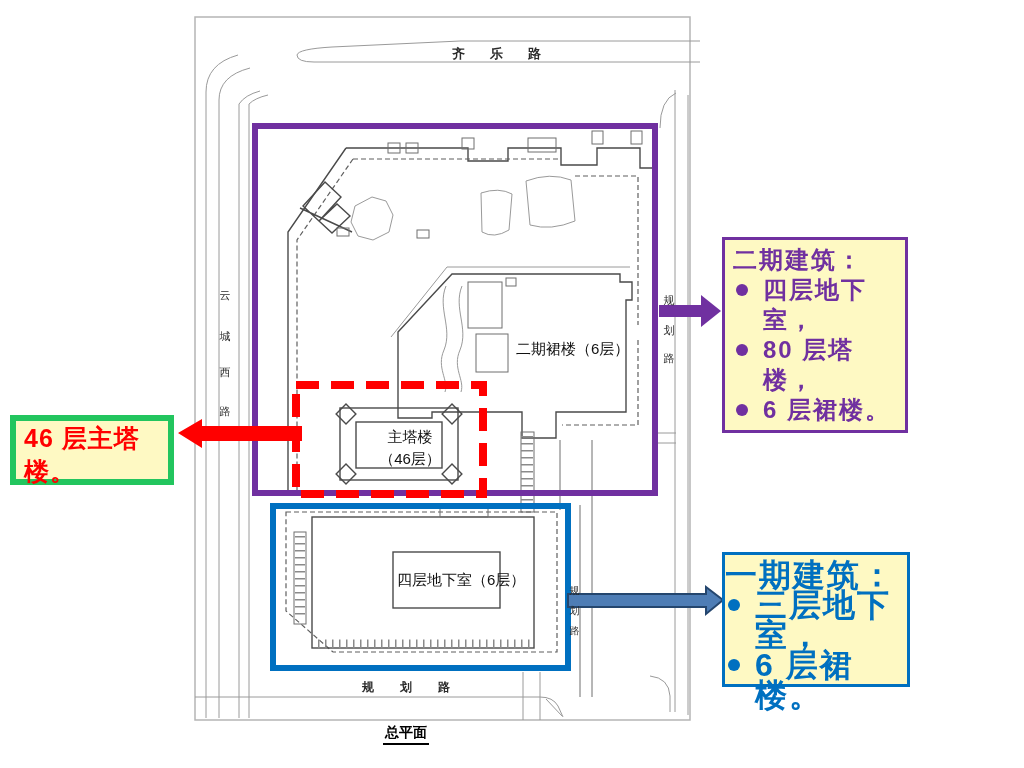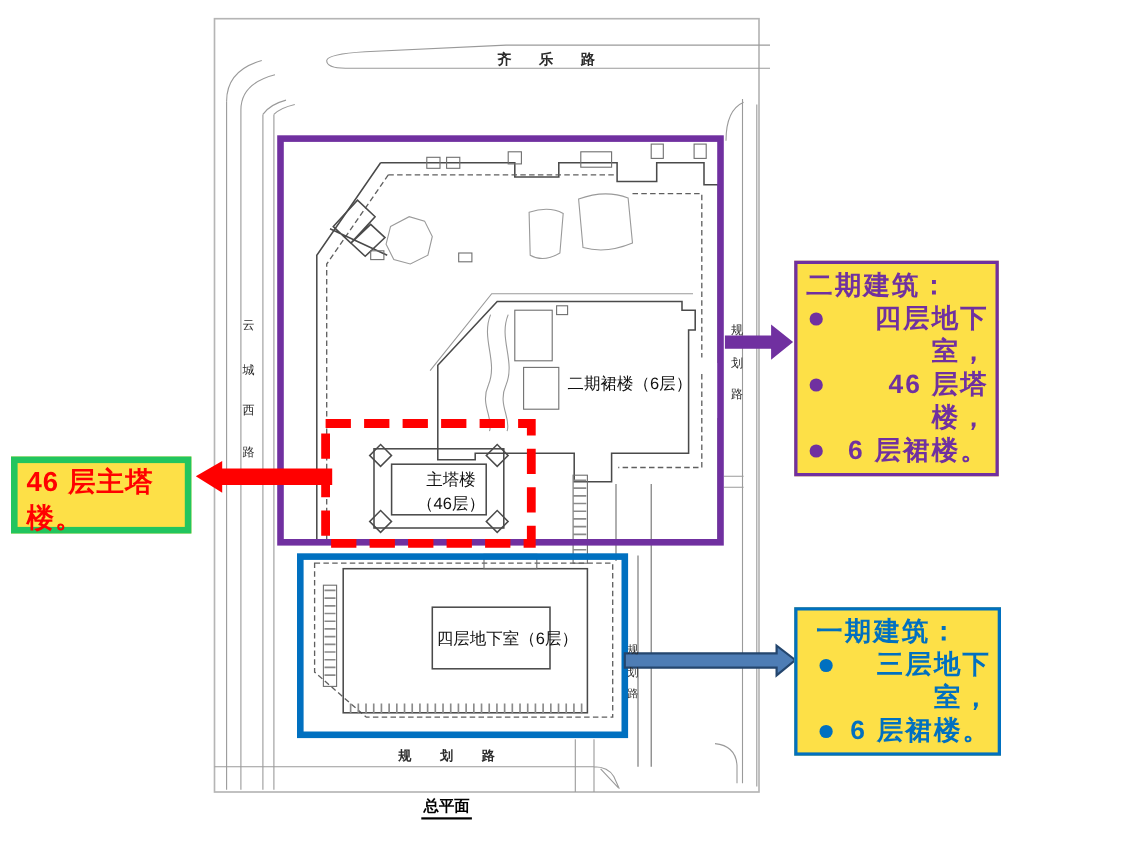--- a/index.html
+++ b/index.html
@@ -29,29 +29,29 @@
   #road-south{left:362px;top:679px;font-size:12px;font-weight:600;letter-spacing:26px;}
   
   .bldg{position:absolute;color:#111;font-size:15px;z-index:4;white-space:nowrap;}
   #lbl-phase2{left:516px;top:340px;text-align:center;}
   #lbl-tower{left:360px;top:426px;width:100px;text-align:center;line-height:22px;white-space:pre-line;}
   #lbl-phase1{left:397px;top:571px;}
   
   #plan-title{position:absolute;left:383px;top:724px;font-size:14px;font-weight:bold;color:#000;
               border-bottom:2.5px solid #000;padding:0 2px 1px 2px;z-index:4;}
   
-  .callout{position:absolute;box-sizing:border-box;background:#fde047;z-index:5;font-weight:bold;}
+  .callout{position:absolute;box-sizing:border-box;background:#fef9c3;z-index:5;font-weight:bold;}
   #callout-tower{left:10px;top:415px;width:164px;height:70px;border:6px solid #22c55e;color:#FF0000;
                  font-size:25px;line-height:33px;letter-spacing:1px;padding:1px 6px 3px 8px;}
   #callout-phase2{left:722px;top:237px;width:186px;height:196px;border:3px solid #7030A0;color:#7030A0;
                   font-size:24px;line-height:30px;letter-spacing:2px;padding:5px 6px 3px 8px;}
   #callout-phase1{left:722px;top:552px;width:188px;height:135px;border:3px solid #0070C0;color:#0070C0;
-                  font-size:24px;line-height:30px;letter-spacing:2px;padding:5px 6px 3px 17px;}
+                  font-size:32px;line-height:30px;letter-spacing:2px;padding:5px 6px 3px 0;}
   .callout ul{list-style:none;margin:0;padding:0;}
-  .callout li{position:relative;padding-left:30px;text-align:right;}
+  .callout li{position:relative;padding-left:30px;}
   .callout li .dot{position:absolute;left:3px;top:9px;width:12px;height:12px;border-radius:50%;}
   #callout-phase2 .dot{background:#7030A0;}
   #callout-phase1 .dot{background:#0070C0;}
 </style>
 </head>
 <body>
 
 <div id="stage">
 
   <svg id="linework" class="layer" viewBox="0 0 1024 768">
@@ -140,21 +140,21 @@
   <div id="plan-title">总平面</div>
 
   <div id="callout-tower" class="callout">
     <span>46 层主塔楼。</span>
   </div>
 
   <div id="callout-phase2" class="callout">
     <div>二期建筑：</div>
     <ul>
       <li><span class="dot"></span><span>四层地下室，</span></li>
-      <li><span class="dot"></span><span>46 层塔楼，</span></li>
+      <li><span class="dot"></span><span>80 层塔楼，</span></li>
       <li><span class="dot"></span><span>6 层裙楼。</span></li>
     </ul>
   </div>
 
   <div id="callout-phase1" class="callout">
     <div>一期建筑：</div>
     <ul>
       <li><span class="dot"></span><span>三层地下室，</span></li>
       <li><span class="dot"></span><span>6 层裙楼。</span></li>
     </ul>

